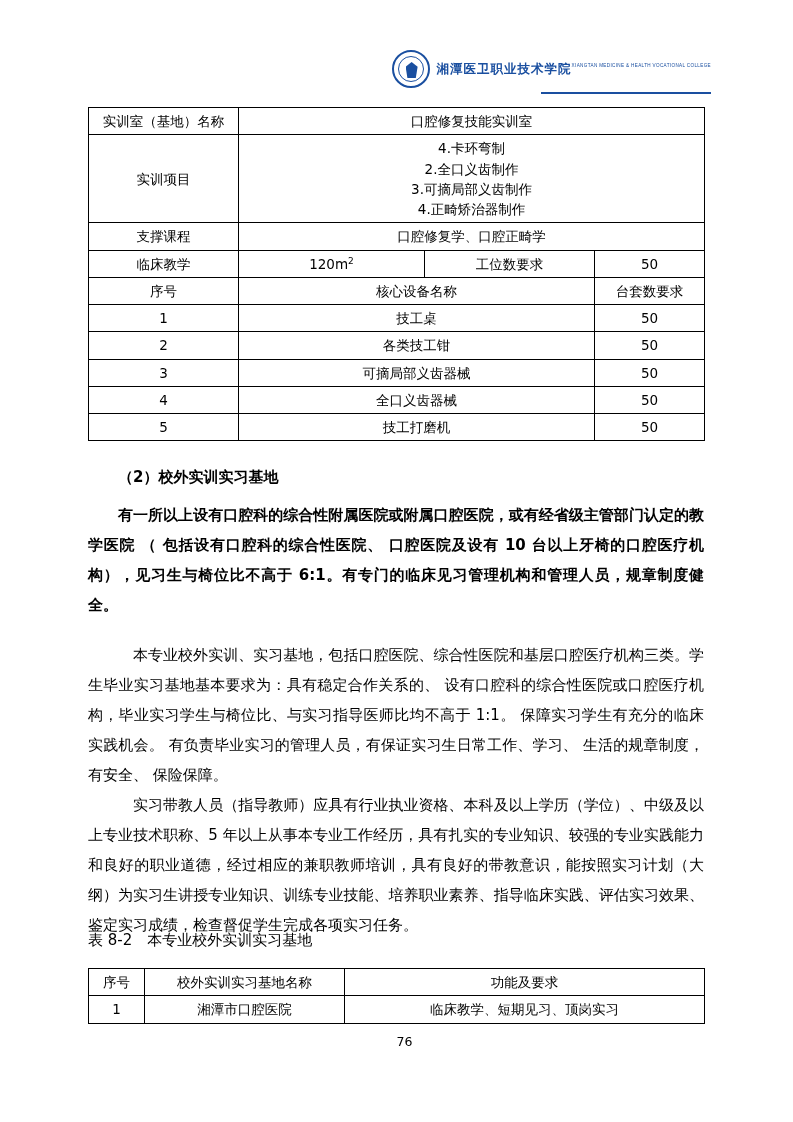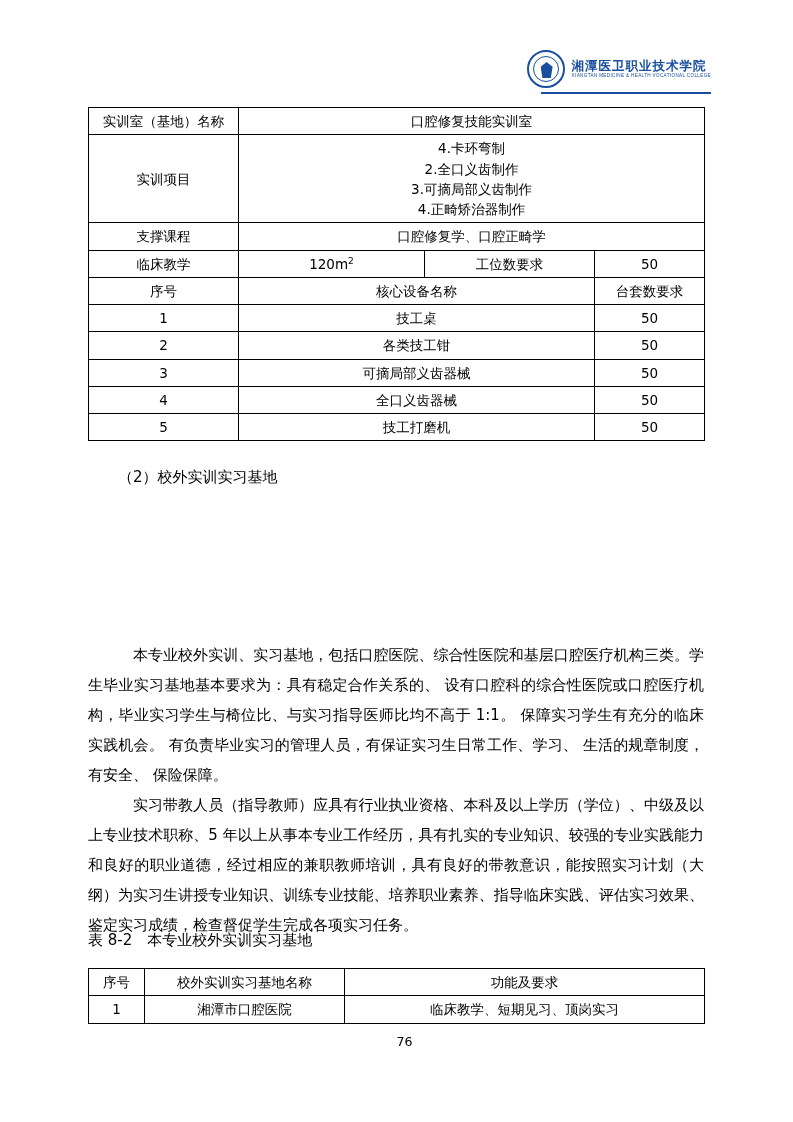--- a/index.html
+++ b/index.html
@@ -52,21 +52,20 @@
   .logo-seal::after {
     content: "";
     position: absolute;
     left: 12px; top: 10px;
     width: 12px; height: 16px;
     background: #1a4fa0;
     clip-path: polygon(50% 0%, 100% 30%, 85% 100%, 15% 100%, 0% 30%);
   }
   .logo-text {
     display: flex;
-    flex-direction: column;
     justify-content: center;
     line-height: 1.05;
   }
   .logo-cn {
     font-family: "DejaVu Serif", serif;
     font-size: 12.5px;
     color: #1a4fa0;
     letter-spacing: 1px;
     font-weight: bold;
     white-space: nowrap;
@@ -134,21 +133,21 @@
   .para {
     position: absolute;
     left: 88px;
     width: 616px;
     font-family: "DejaVu Sans", sans-serif;
     font-size: 15px;
     line-height: 30px;
     text-align: justify;
     text-justify: inter-ideograph;
   }
-  .indent-2 { text-indent: 2em; }
+  .indent-2 { text-indent: 2em; font-weight: bold; }
   .indent-3 { text-indent: 3em; margin-top: 20px; }
 
   #p-heading   { top: 462px; }
   #p-1         { top: 500px; }
   #p-2         { top: 620px; }
   #p-3         { top: 770px; }
   #p-tablecap  { top: 925px; text-indent: 0; }
 
   .pagenum {
     position: absolute;
@@ -232,20 +231,21 @@
       </tr>
       <tr>
         <td>5</td>
         <td colspan="2">技工打磨机</td>
         <td>50</td>
       </tr>
     </tbody>
   </table>
 
   <div class="para indent-2" id="p-heading">（2）校外实训实习基地</div>
+  <div class="para indent-2" id="p-1">有一所以上设有口腔科的综合性附属医院或附属口腔医院，或有经省级主管部门认定的教学医院 （ 包括设有口腔科的综合性医院、 口腔医院及设有 10 台以上牙椅的口腔医疗机构），见习生与椅位比不高于 6:1。有专门的临床见习管理机构和管理人员，规章制度健全。</div>
   <div class="para indent-3" id="p-2">本专业校外实训、实习基地，包括口腔医院、综合性医院和基层口腔医疗机构三类。学生毕业实习基地基本要求为：具有稳定合作关系的、 设有口腔科的综合性医院或口腔医疗机构，毕业实习学生与椅位比、与实习指导医师比均不高于 1:1。 保障实习学生有充分的临床实践机会。 有负责毕业实习的管理人员，有保证实习生日常工作、学习、 生活的规章制度，有安全、 保险保障。</div>
   <div class="para indent-3" id="p-3">实习带教人员（指导教师）应具有行业执业资格、本科及以上学历（学位）、中级及以上专业技术职称、5 年以上从事本专业工作经历，具有扎实的专业知识、较强的专业实践能力和良好的职业道德，经过相应的兼职教师培训，具有良好的带教意识，能按照实习计划（大纲）为实习生讲授专业知识、训练专业技能、培养职业素养、指导临床实践、评估实习效果、鉴定实习成绩，检查督促学生完成各项实习任务。</div>
   <div class="para" id="p-tablecap">表 8-2　本专业校外实训实习基地</div>
 
   <table class="doc-table" id="table-offsite">
     <colgroup>
       <col style="width:56px">
       <col style="width:200px">
       <col style="width:360px">
     </colgroup>

